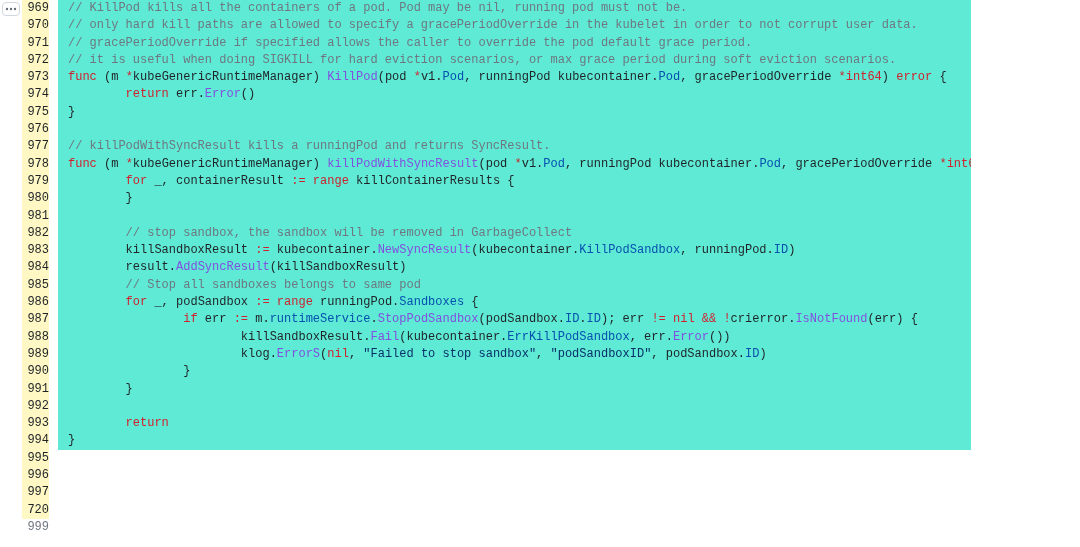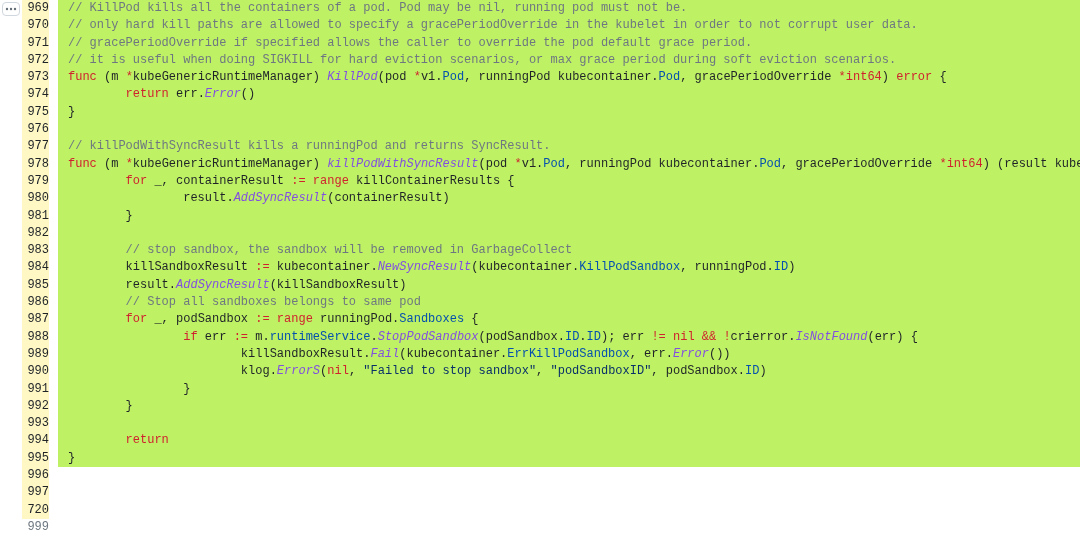--- a/index.html
+++ b/index.html
@@ -3,21 +3,21 @@
 <meta charset="utf-8">
 <style>
   * { margin: 0; padding: 0; box-sizing: border-box; }
   body {
     font-family: ui-monospace, SFMono-Regular, "SF Mono", Menlo, Consolas, "Liberation Mono", monospace;
     font-size: 12px;
     line-height: 17.3px;
     background: #fff;
     color: #1f2328;
   }
-  .wrapper { display: flex; width: 1080px; }
+  .wrapper { display: flex; width: 971px; }
   .gutter-left {
     width: 22px;
     flex-shrink: 0;
     background: #fff;
     position: relative;
   }
   .ellipsis-btn {
     position: absolute;
     top: 2px;
     left: 2px;
@@ -47,24 +47,24 @@
   .code-area {
     flex: 1;
     overflow: hidden;
     background: #fff;
   }
   .code-line {
     height: 17.3px;
     white-space: pre;
     padding-left: 10px;
   }
-  .code-line.hl { background: #bef264; }
+  .code-line.hl { background: #5eead4; }
   .c   { color: #6e7781; }  
   .kw  { color: #cf222e; }  
-  .fn  { color: #8250df; font-style: italic; }  
+  .fn  { color: #8250df; }  
   .str { color: #0a3069; }  
   .op  { color: #cf222e; }
   .pl  { color: #1f2328; }
   .bl  { color: #0550ae; }
 </style>
 </head>
 <body>
 
 <div class="wrapper">
   <div class="gutter-left">
@@ -114,21 +114,20 @@
       <div class="code-line hl"><span class="c">// only hard kill paths are allowed to specify a gracePeriodOverride in the kubelet in order to not corrupt user data.</span></div>
       <div class="code-line hl"><span class="c">// gracePeriodOverride if specified allows the caller to override the pod default grace period.</span></div>
       <div class="code-line hl"><span class="c">// it is useful when doing SIGKILL for hard eviction scenarios, or max grace period during soft eviction scenarios.</span></div>
       <div class="code-line hl"><span class="kw">func</span><span class="pl"> (m </span><span class="op">*</span><span class="pl">kubeGenericRuntimeManager) </span><span class="fn">KillPod</span><span class="pl">(pod </span><span class="op">*</span><span class="pl">v1.</span><span class="bl">Pod</span><span class="pl">, runningPod kubecontainer.</span><span class="bl">Pod</span><span class="pl">, gracePeriodOverride </span><span class="op">*</span><span class="kw">int64</span><span class="pl">) </span><span class="kw">error</span><span class="pl"> {</span></div>
       <div class="code-line hl"><span class="pl">        </span><span class="kw">return</span><span class="pl"> err.</span><span class="fn">Error</span><span class="pl">()</span></div>
       <div class="code-line hl"><span class="pl">}</span></div>
       <div class="code-line hl"><span class="pl"></span></div>
       <div class="code-line hl"><span class="c">// killPodWithSyncResult kills a runningPod and returns SyncResult.</span></div>
       <div class="code-line hl"><span class="kw">func</span><span class="pl"> (m </span><span class="op">*</span><span class="pl">kubeGenericRuntimeManager) </span><span class="fn">killPodWithSyncResult</span><span class="pl">(pod </span><span class="op">*</span><span class="pl">v1.</span><span class="bl">Pod</span><span class="pl">, runningPod kubecontainer.</span><span class="bl">Pod</span><span class="pl">, gracePeriodOverride </span><span class="op">*</span><span class="kw">int64</span><span class="pl">) (result kubecontainer.</span></div>
       <div class="code-line hl"><span class="pl">        </span><span class="kw">for</span><span class="pl"> _, containerResult </span><span class="op">:=</span><span class="pl"> </span><span class="kw">range</span><span class="pl"> killContainerResults {</span></div>
-      <div class="code-line hl"><span class="pl">                result.</span><span class="fn">AddSyncResult</span><span class="pl">(containerResult)</span></div>
       <div class="code-line hl"><span class="pl">        }</span></div>
       <div class="code-line hl"><span class="pl"></span></div>
       <div class="code-line hl"><span class="pl">        </span><span class="c">// stop sandbox, the sandbox will be removed in GarbageCollect</span></div>
       <div class="code-line hl"><span class="pl">        killSandboxResult </span><span class="op">:=</span><span class="pl"> kubecontainer.</span><span class="fn">NewSyncResult</span><span class="pl">(kubecontainer.</span><span class="bl">KillPodSandbox</span><span class="pl">, runningPod.</span><span class="bl">ID</span><span class="pl">)</span></div>
       <div class="code-line hl"><span class="pl">        result.</span><span class="fn">AddSyncResult</span><span class="pl">(killSandboxResult)</span></div>
       <div class="code-line hl"><span class="pl">        </span><span class="c">// Stop all sandboxes belongs to same pod</span></div>
       <div class="code-line hl"><span class="pl">        </span><span class="kw">for</span><span class="pl"> _, podSandbox </span><span class="op">:=</span><span class="pl"> </span><span class="kw">range</span><span class="pl"> runningPod.</span><span class="bl">Sandboxes</span><span class="pl"> {</span></div>
       <div class="code-line hl"><span class="pl">                </span><span class="kw">if</span><span class="pl"> err </span><span class="op">:=</span><span class="pl"> m.</span><span class="bl">runtimeService</span><span class="pl">.</span><span class="fn">StopPodSandbox</span><span class="pl">(podSandbox.</span><span class="bl">ID</span><span class="pl">.</span><span class="bl">ID</span><span class="pl">); err </span><span class="op">!=</span><span class="pl"> </span><span class="kw">nil</span><span class="pl"> </span><span class="op">&amp;&amp;</span><span class="pl"> </span><span class="op">!</span><span class="pl">crierror.</span><span class="fn">IsNotFound</span><span class="pl">(err) {</span></div>
       <div class="code-line hl"><span class="pl">                        killSandboxResult.</span><span class="fn">Fail</span><span class="pl">(kubecontainer.</span><span class="bl">ErrKillPodSandbox</span><span class="pl">, err.</span><span class="fn">Error</span><span class="pl">())</span></div>
       <div class="code-line hl"><span class="pl">                        klog.</span><span class="fn">ErrorS</span><span class="pl">(</span><span class="kw">nil</span><span class="pl">, </span><span class="str">"Failed to stop sandbox"</span><span class="pl">, </span><span class="str">"podSandboxID"</span><span class="pl">, podSandbox.</span><span class="bl">ID</span><span class="pl">)</span></div>

